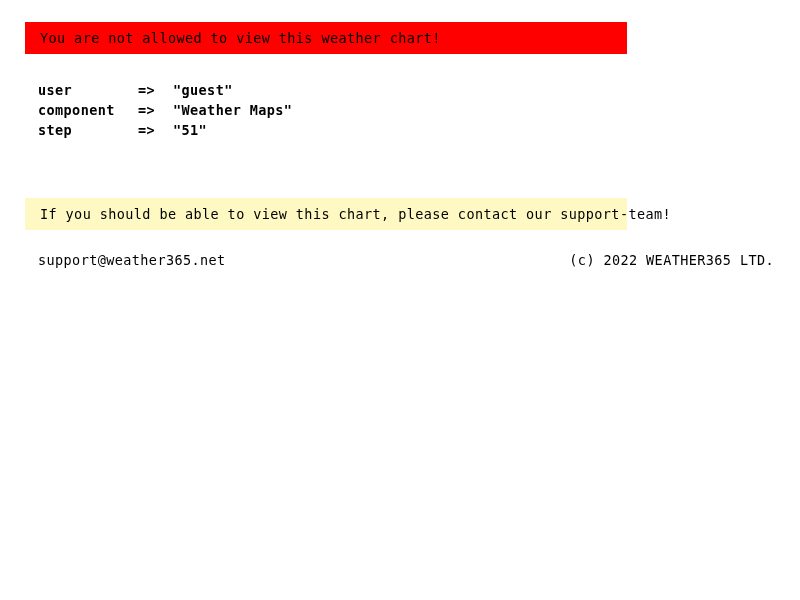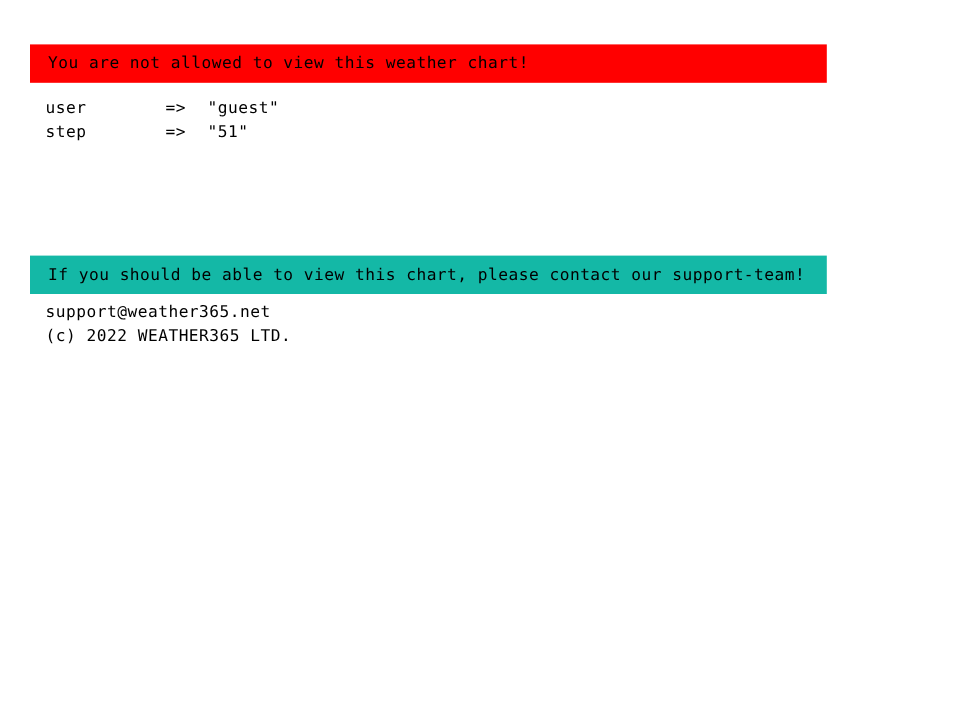--- a/index.html
+++ b/index.html
@@ -16,46 +16,46 @@
     color: #000000;
   }
   .page {
     position: relative;
     width: 800px;
     height: 600px;
   }
   .banner {
     position: absolute;
     left: 25px;
-    width: 664px;
+    width: 602px;
     box-sizing: border-box;
     padding: 6px 0 6px 15px;
-    margin-top: 15px;
   }
   .banner-error {
     top: 22px;
     background: #ff0000;
   }
   .banner-ok {
     top: 198px;
-    background: #14b8a6;
+    background: #fef9c3;
   }
   .banner-line {
     font-size: 13.5px;
     line-height: 20px;
     white-space: pre;
     letter-spacing: 0.4px;
   }
   .params {
     position: absolute;
     left: 38px;
     top: 80px;
   }
   table.params-table {
     border-collapse: collapse;
+    font-weight: bold;
   }
   table.params-table td {
     padding: 0;
     height: 20px;
     line-height: 20px;
     font-size: 13.5px;
     white-space: pre;
     letter-spacing: 0.4px;
     vertical-align: top;
   }
@@ -66,39 +66,43 @@
     position: absolute;
     top: 250px;
     left: 38px;
     width: 736px;
     display: flex;
     justify-content: space-between;
     font-size: 13.5px;
     line-height: 20px;
     white-space: pre;
     letter-spacing: 0.4px;
-    flex-direction: column;
   }
 </style>
 </head>
 <body>
 
 <div class="page">
 
   <div class="banner banner-error">
     <div class="banner-line">You are not allowed to view this weather chart!</div>
   </div>
 
   <div class="params">
     <table class="params-table">
       <tbody>
           <tr>
         <td class="k">user</td>
         <td class="a">=&gt;</td>
         <td class="v">"guest"</td>
+      </tr>
+      <tr>
+        <td class="k">component</td>
+        <td class="a">=&gt;</td>
+        <td class="v">"Weather Maps"</td>
       </tr>
       <tr>
         <td class="k">step</td>
         <td class="a">=&gt;</td>
         <td class="v">"51"</td>
       </tr>
     </tbody>
       </table>
   </div>
 

